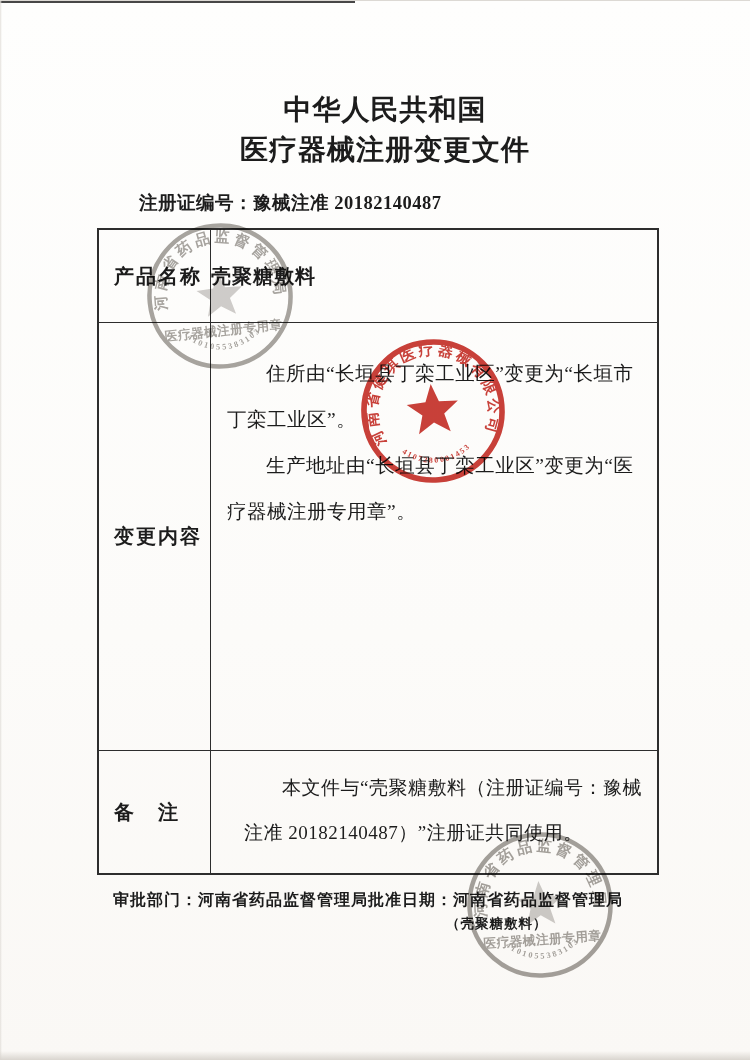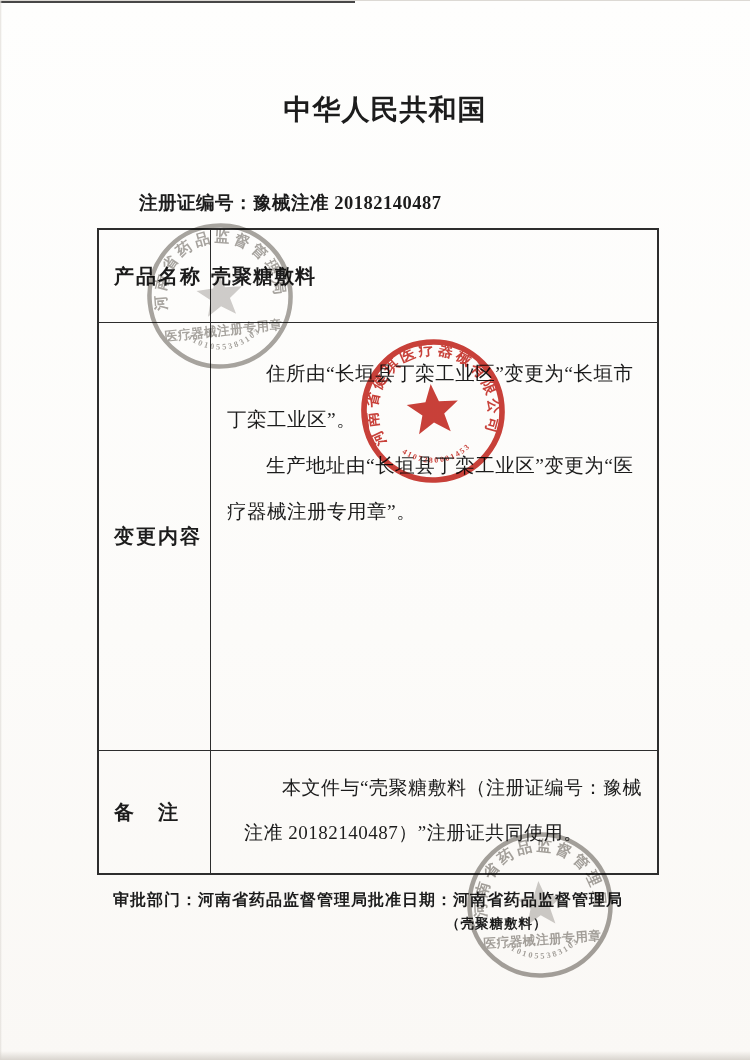--- a/index.html
+++ b/index.html
@@ -71,20 +71,21 @@
 
 <div class="page">
 
   <div class="scan-top-line"></div>
   <div class="scan-top-faint"></div>
   <div class="scan-left-edge"></div>
   <div class="scan-bottom-band"></div>
 
   <div class="title-block">
     <div class="title-line1">中华人民共和国</div>
+    <div class="title-line2">医疗器械注册变更文件</div>
   </div>
 
   <div class="reg-line">
     <span>注册证编号：</span><span>豫械注准 20182140487</span>
   </div>
 
   <div class="doc-table">
     <div class="cell label r1">产品名称</div>
     <div class="cell value r1">壳聚糖敷料</div>
 

